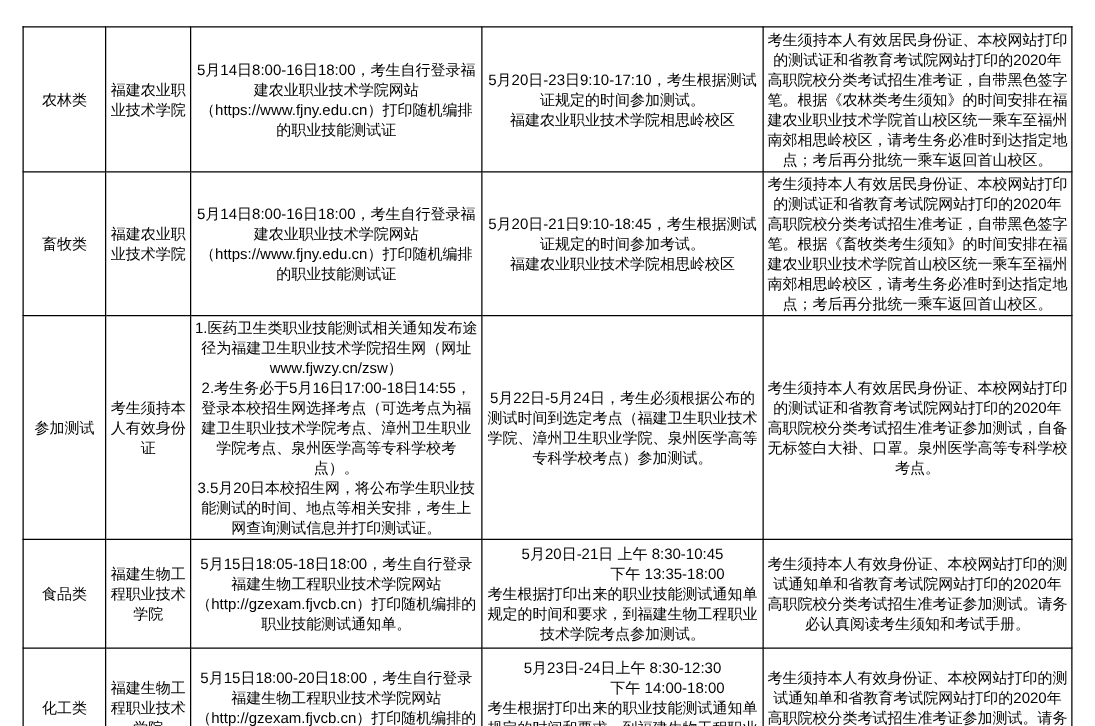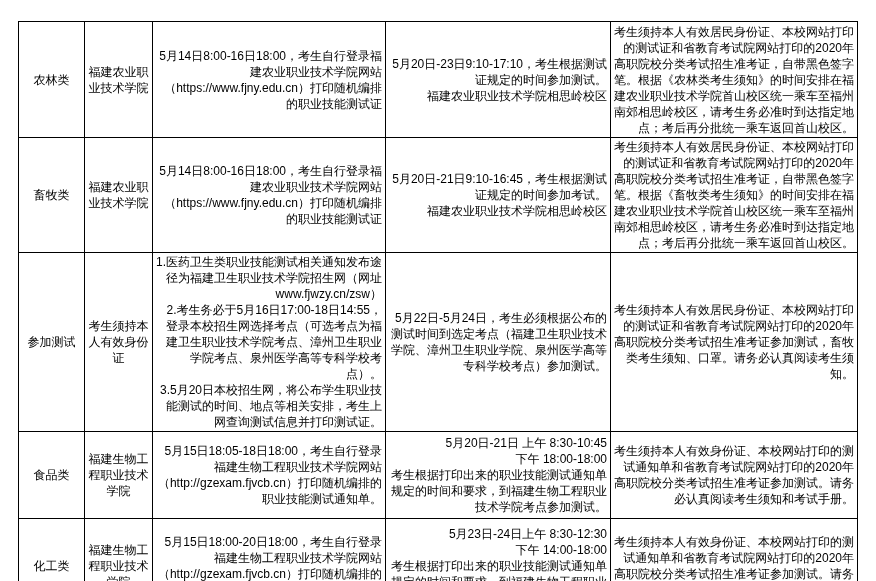--- a/index.html
+++ b/index.html
@@ -28,21 +28,21 @@
     line-height: 16px;
     padding: 1px 3px;
     vertical-align: middle;
     overflow-wrap: break-word;
   }
   td.c1, td.c2 {
     text-align: center;
     white-space: normal;
   }
   td.c3, td.c4, td.c5 {
-    text-align: right;
+    text-align: center;
     white-space: pre-line;
     margin-left: 31px;
   }
   tr.r0 td { height: 113px; }
   tr.r1 td { height: 102px; }
   tr.r2 td { height: 157px; }
   tr.r3 td { height: 84px; }
   tr.r4 td { height: 91px; }
 </style>
 </head>
@@ -65,40 +65,40 @@
 （https://www.fjny.edu.cn）打印随机编排的职业技能测试证</td>
         <td class="c4">5月20日-23日9:10-17:10，考生根据测试证规定的时间参加测试。
 福建农业职业技术学院相思岭校区</td>
         <td class="c5">考生须持本人有效居民身份证、本校网站打印的测试证和省教育考试院网站打印的2020年高职院校分类考试招生准考证，自带黑色签字笔。根据《农林类考生须知》的时间安排在福建农业职业技术学院首山校区统一乘车至福州南郊相思岭校区，请考生务必准时到达指定地点；考后再分批统一乘车返回首山校区。</td>
       </tr>
       <tr class="r1">
         <td class="c1">畜牧类</td>
         <td class="c2">福建农业职业技术学院</td>
         <td class="c3">5月14日8:00-16日18:00，考生自行登录福建农业职业技术学院网站
 （https://www.fjny.edu.cn）打印随机编排的职业技能测试证</td>
-        <td class="c4">5月20日-21日9:10-16:45，考生根据测试证规定的时间参加考试。
+        <td class="c4">5月20日-21日9:10-18:45，考生根据测试证规定的时间参加考试。
 福建农业职业技术学院相思岭校区</td>
         <td class="c5">考生须持本人有效居民身份证、本校网站打印的测试证和省教育考试院网站打印的2020年高职院校分类考试招生准考证，自带黑色签字笔。根据《畜牧类考生须知》的时间安排在福建农业职业技术学院首山校区统一乘车至福州南郊相思岭校区，请考生务必准时到达指定地点；考后再分批统一乘车返回首山校区。</td>
       </tr>
       <tr class="r2">
         <td class="c1">参加测试</td>
         <td class="c2">考生须持本人有效身份证</td>
         <td class="c3">1.医药卫生类职业技能测试相关通知发布途径为福建卫生职业技术学院招生网（网址www.fjwzy.cn/zsw）
 2.考生务必于5月16日17:00-18日14:55，登录本校招生网选择考点（可选考点为福建卫生职业技术学院考点、漳州卫生职业学院考点、泉州医学高等专科学校考点）。
 3.5月20日本校招生网，将公布学生职业技能测试的时间、地点等相关安排，考生上网查询测试信息并打印测试证。</td>
         <td class="c4">5月22日-5月24日，考生必须根据公布的测试时间到选定考点（福建卫生职业技术学院、漳州卫生职业学院、泉州医学高等专科学校考点）参加测试。</td>
-        <td class="c5">考生须持本人有效居民身份证、本校网站打印的测试证和省教育考试院网站打印的2020年高职院校分类考试招生准考证参加测试，畜牧类考生须知、口罩。请务必认真阅读考生须知。</td>
+        <td class="c5">考生须持本人有效居民身份证、本校网站打印的测试证和省教育考试院网站打印的2020年高职院校分类考试招生准考证参加测试，自备无标签白大褂、口罩。泉州医学高等专科学校考点。</td>
       </tr>
       <tr class="r3">
         <td class="c1">食品类</td>
         <td class="c2">福建生物工程职业技术学院</td>
         <td class="c3">5月15日18:05-18日18:00，考生自行登录福建生物工程职业技术学院网站
 （http://gzexam.fjvcb.cn）打印随机编排的职业技能测试通知单。</td>
         <td class="c4">5月20日-21日 上午 8:30-10:45
-　　　　　　下午 18:00-18:00
+　　　　　　下午 13:35-18:00
 考生根据打印出来的职业技能测试通知单规定的时间和要求，到福建生物工程职业技术学院考点参加测试。</td>
         <td class="c5">考生须持本人有效身份证、本校网站打印的测试通知单和省教育考试院网站打印的2020年高职院校分类考试招生准考证参加测试。请务必认真阅读考生须知和考试手册。</td>
       </tr>
       <tr class="r4">
         <td class="c1">化工类</td>
         <td class="c2">福建生物工程职业技术学院</td>
         <td class="c3">5月15日18:00-20日18:00，考生自行登录福建生物工程职业技术学院网站
 （http://gzexam.fjvcb.cn）打印随机编排的职业技能测试通知单。</td>
         <td class="c4">5月23日-24日上午 8:30-12:30
 　　　　　　下午 14:00-18:00

